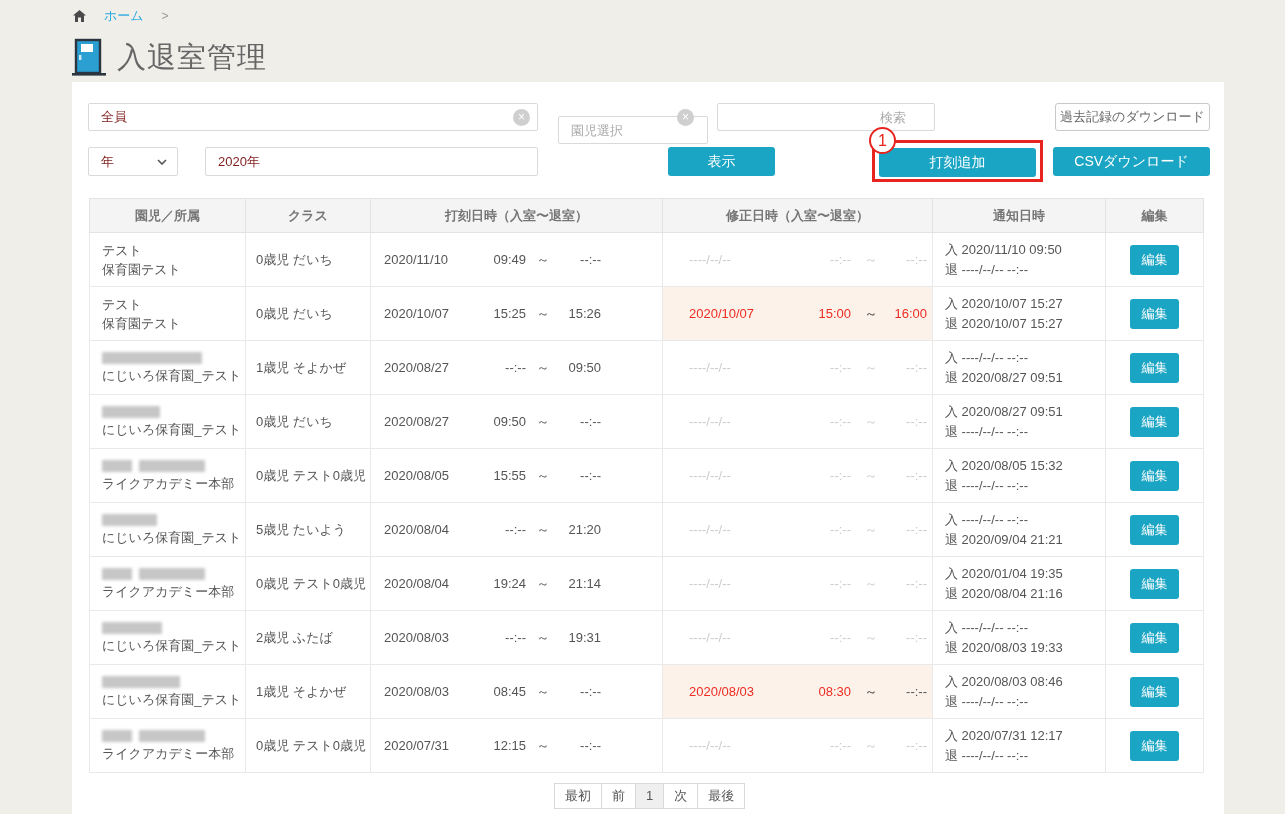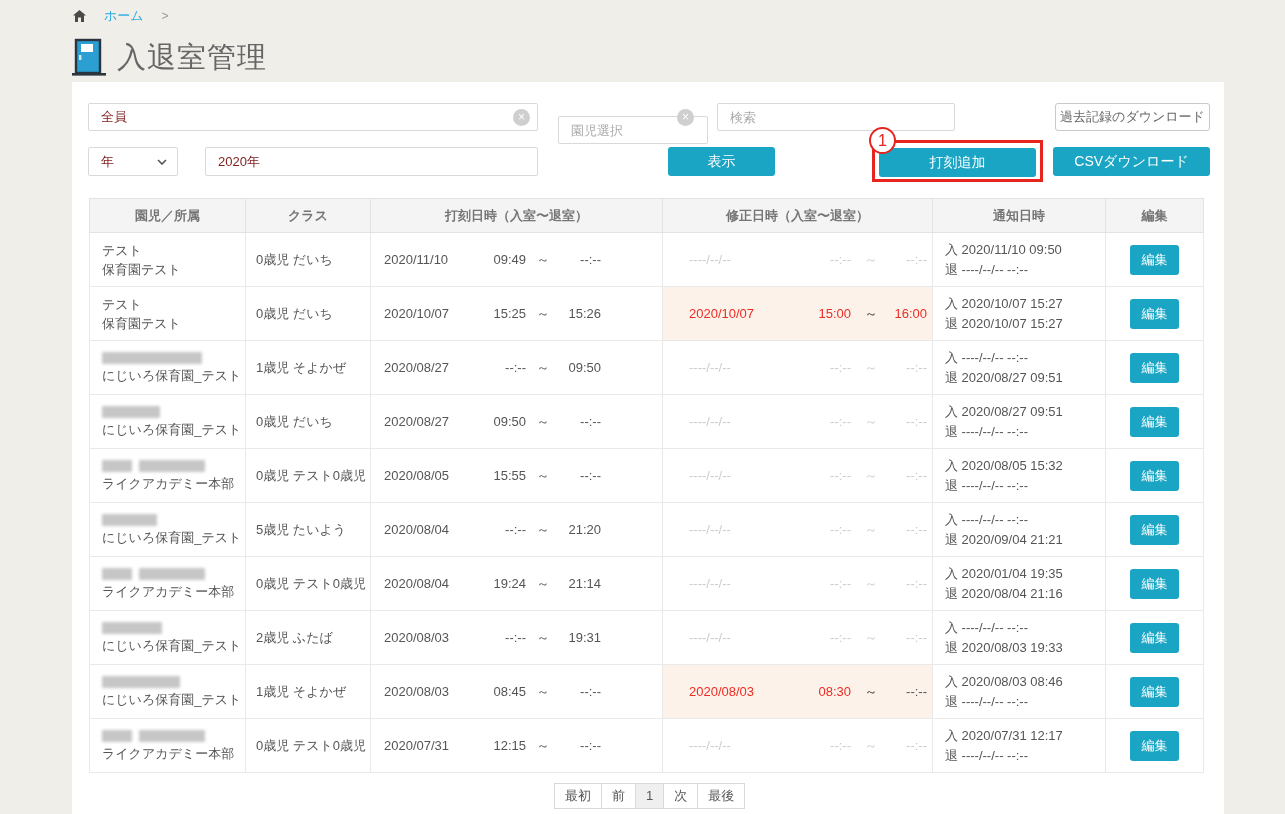--- a/index.html
+++ b/index.html
@@ -81,21 +81,21 @@
   <span class="title-text">入退室管理</span>
 </div>
 
 <div class="panel">
   <input class="ctl" style="left: 16px; top: 21px; width: 450px; height: 28px;" value="全員">
   <span class="clear-icon" style="left:441px; top:27px;">×</span>
 
   <input class="ctl" style="left: 486px; top: 34px; width: 150px; height: 28px;" placeholder="園児選択">
   <span class="clear-icon" style="left:605px; top:27px;">×</span>
 
-  <input class="ctl" style="left: 645px; top: 21px; width: 238px; height: 28px;" placeholder="検索">
+  <input class="ctl" style="left: 645px; top: 21px; width: 218px; height: 28px; text-align: right;" placeholder="検索">
 
   <button class="btn-white" style="left:983px; top:21px; width:155px; height:28px;">過去記録のダウンロード</button>
 
   <div class="ctl select-box" style="left:16px; top:65px; width:90px; height:29px;">
     <span>年</span>
     <svg width="10" height="6" viewBox="0 0 10 6">
         <path d="M1 1 L5 5 L9 1" fill="none" stroke="#555" stroke-width="1.6"></path>
       </svg>
   </div>
 

